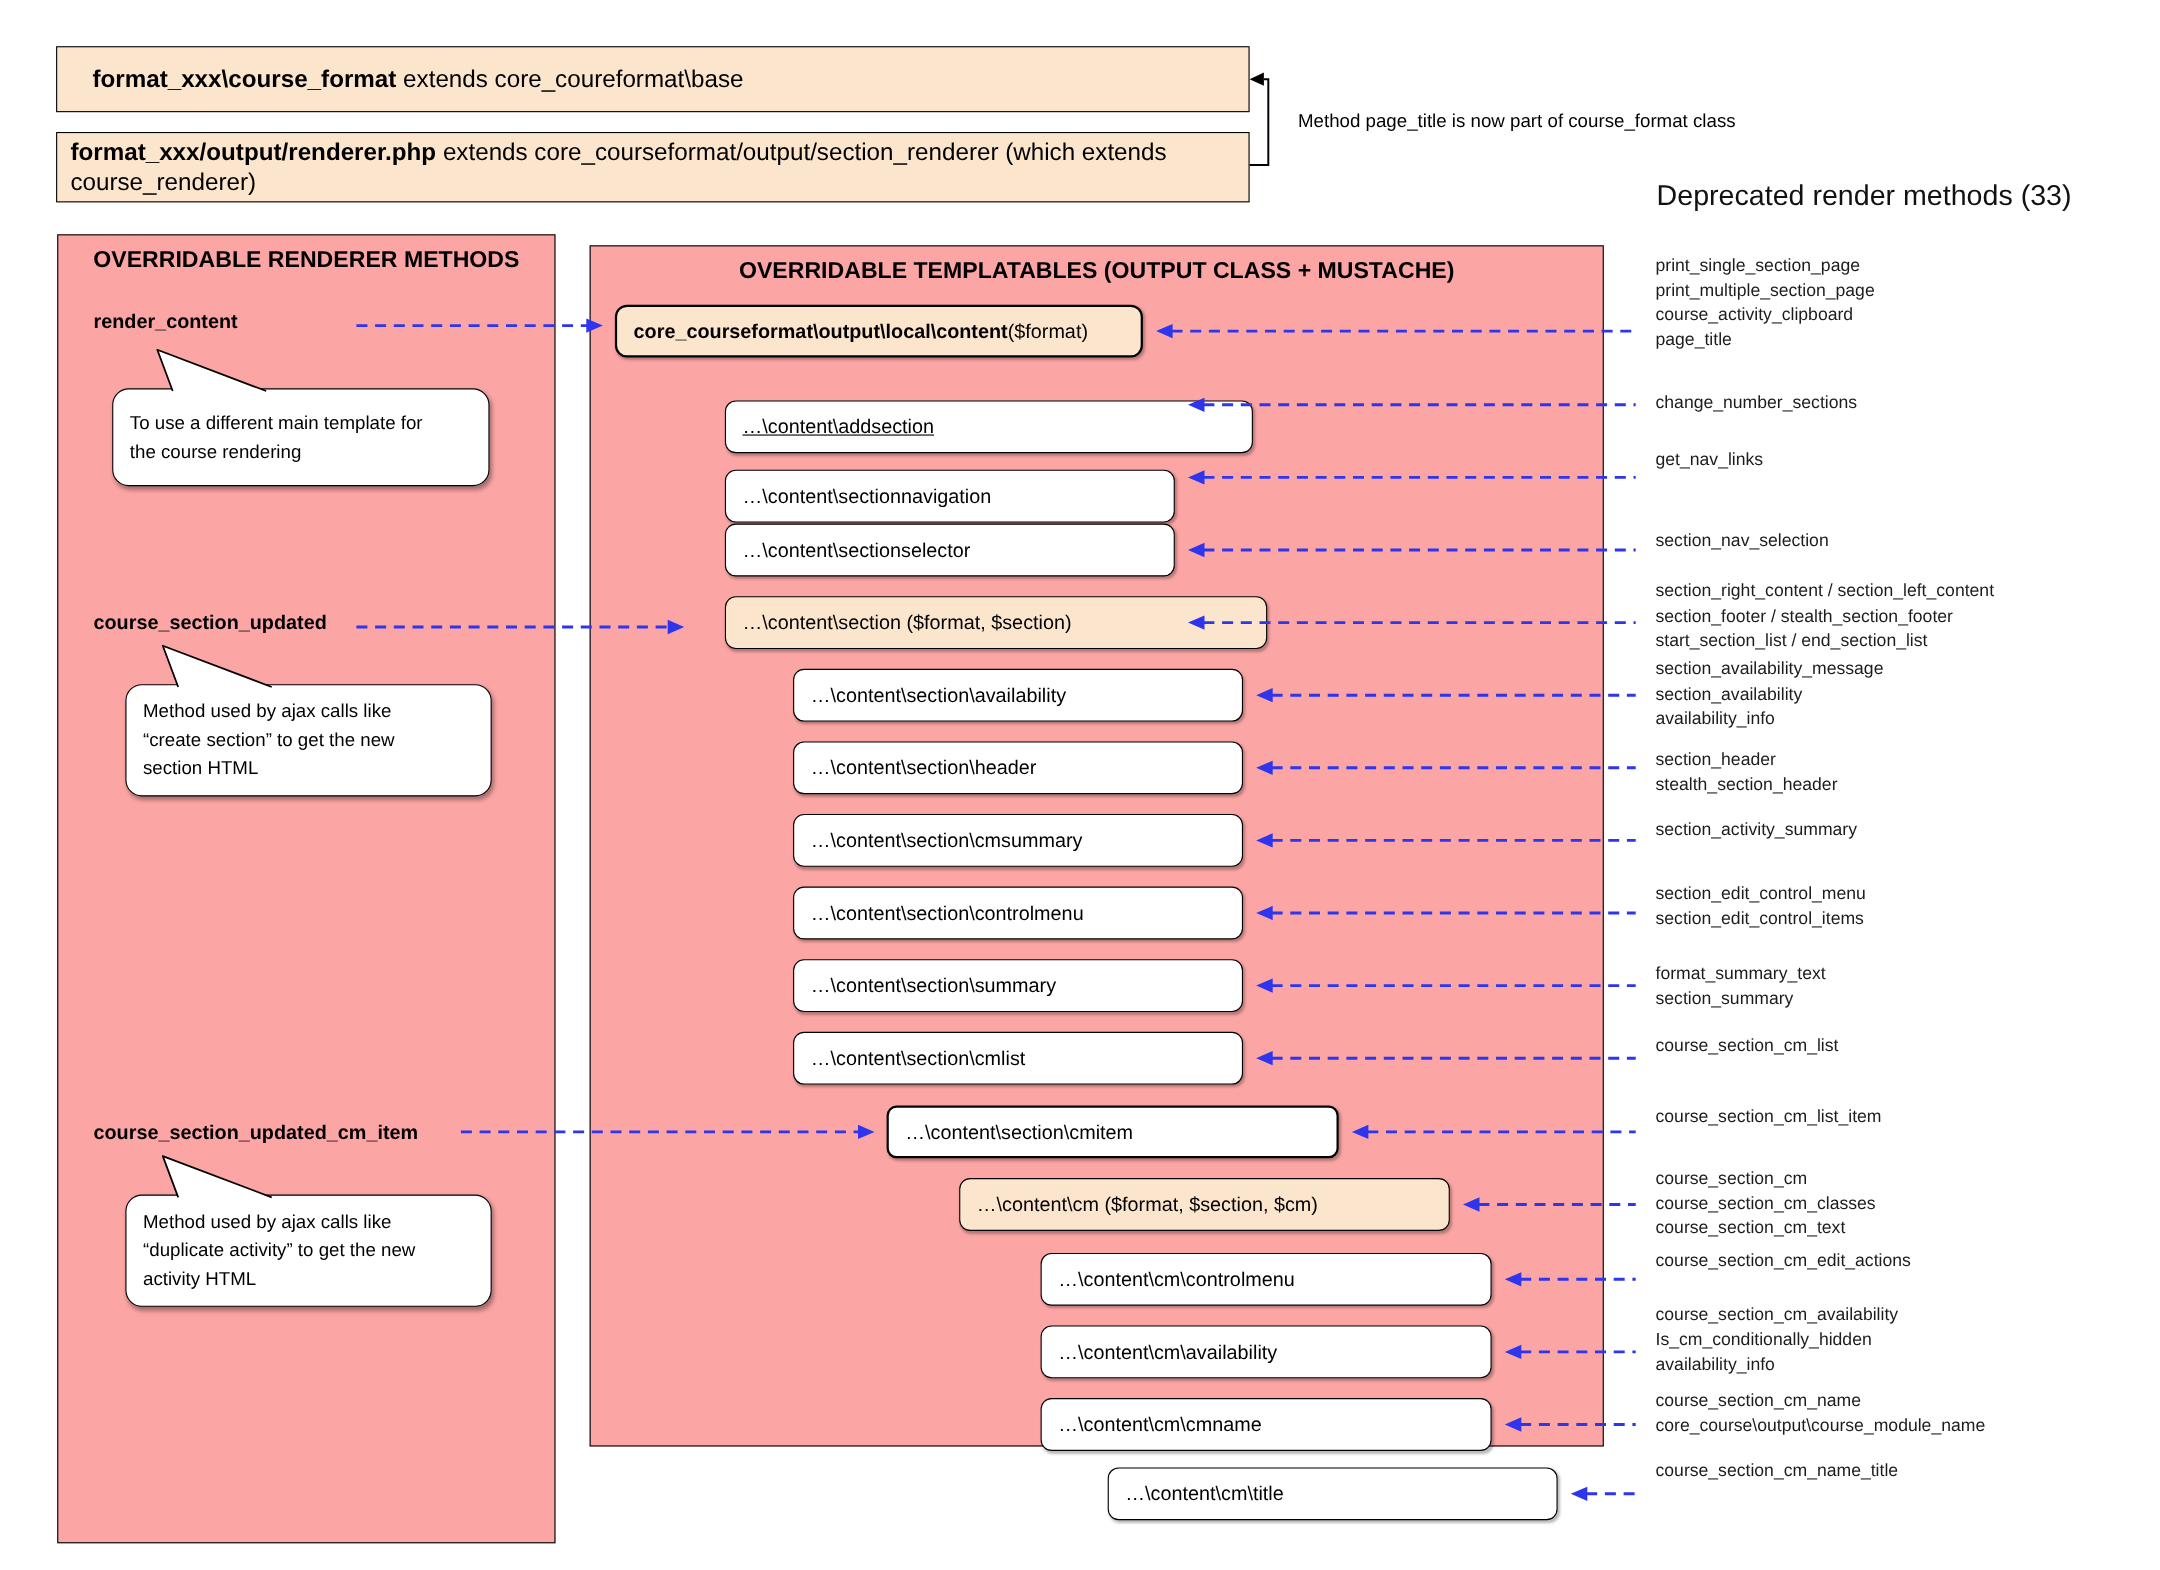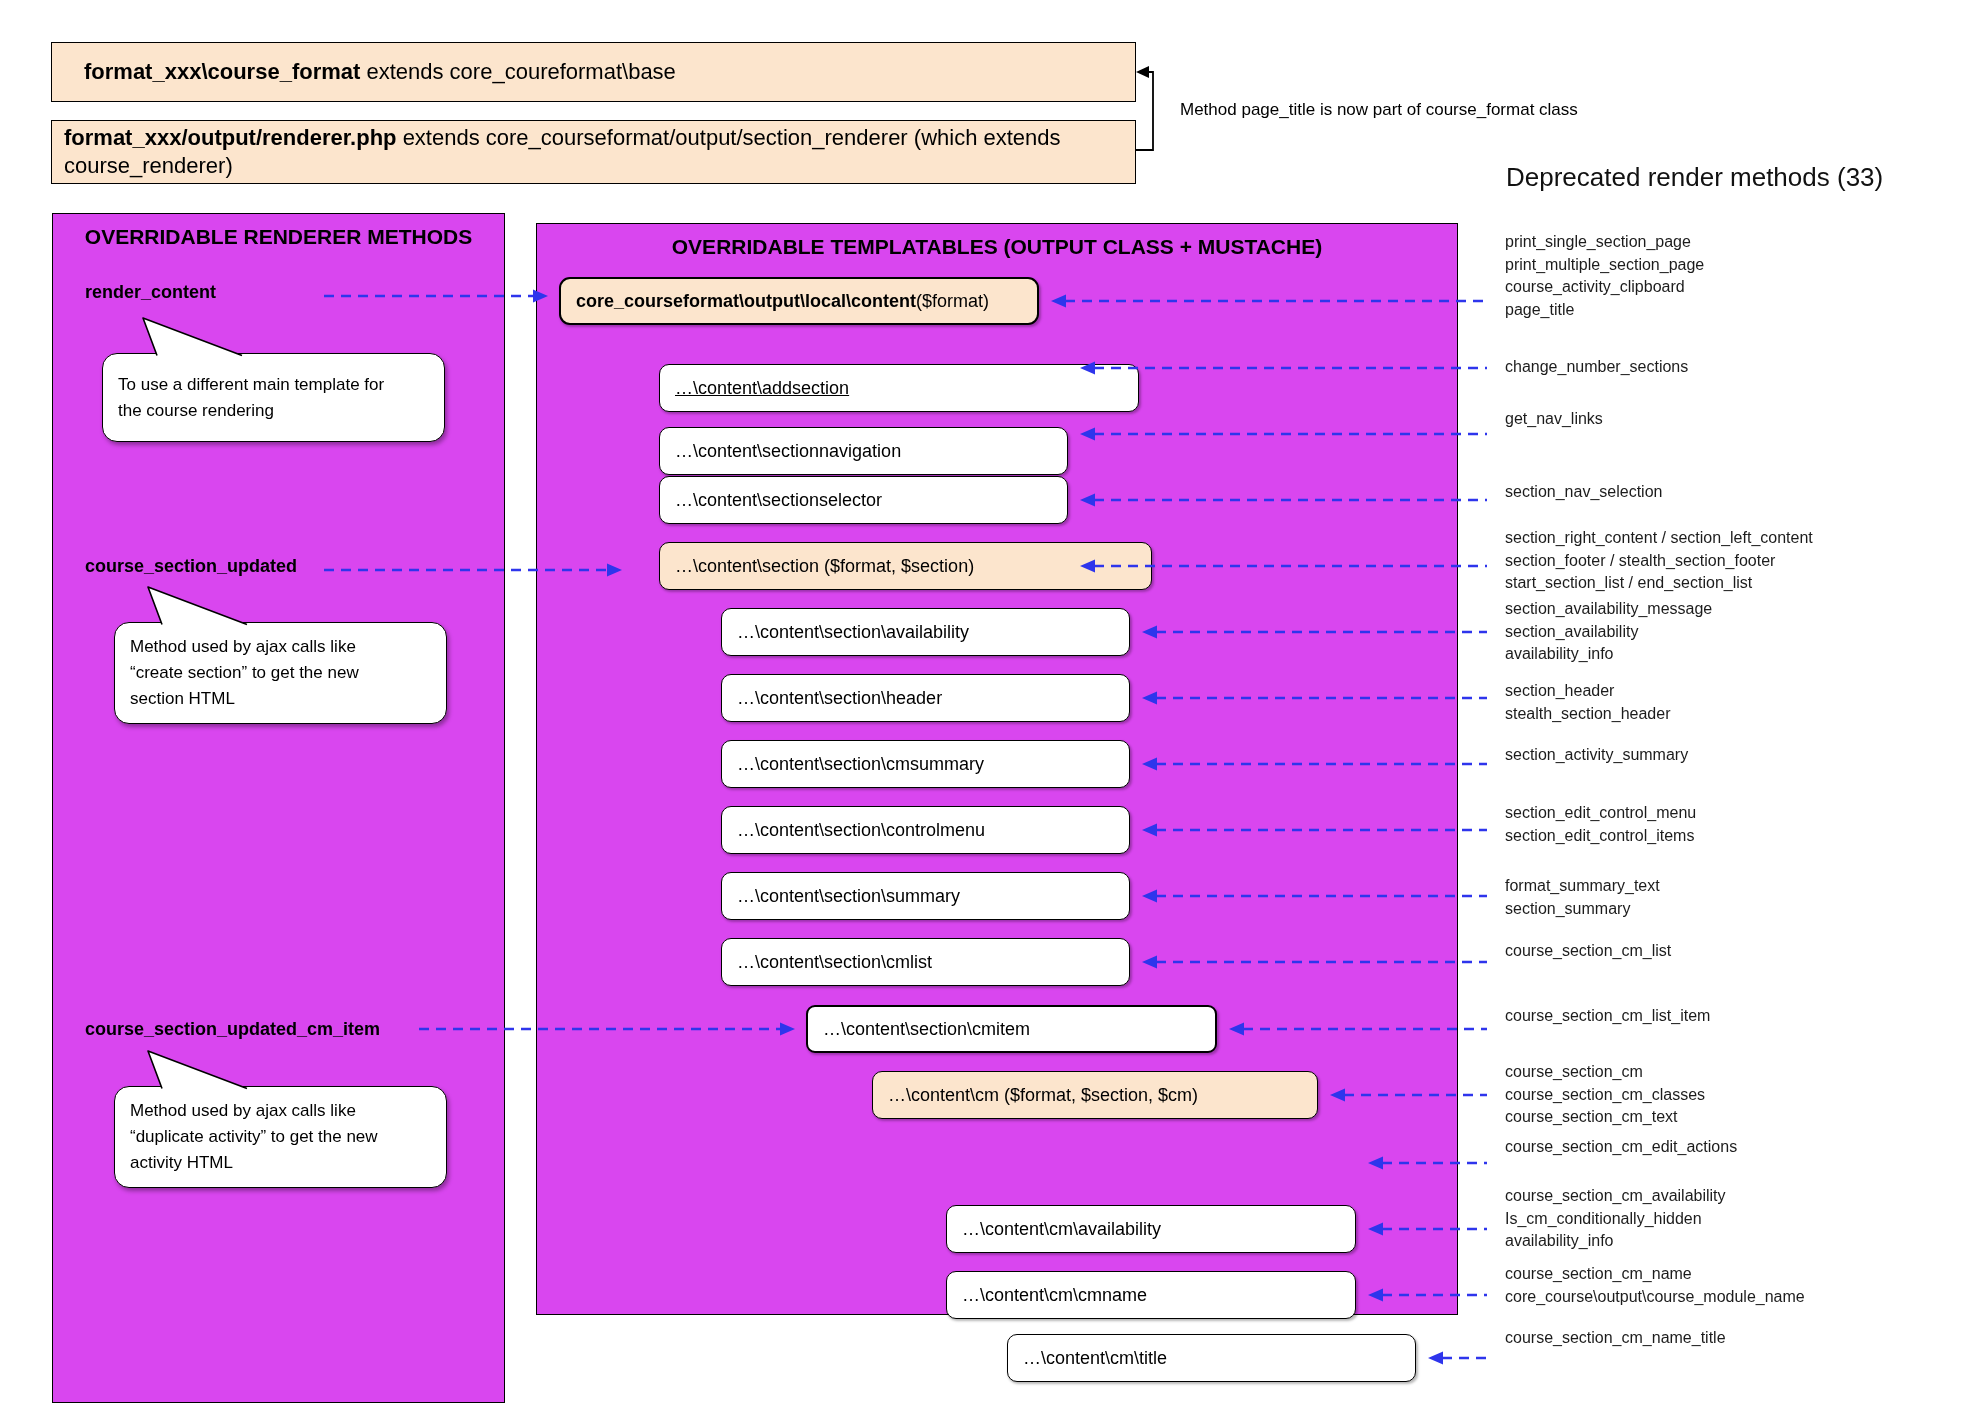--- a/index.html
+++ b/index.html
@@ -4,21 +4,21 @@
 <style>
   html,body{margin:0;padding:0;background:#fff;}
   #canvas{position:relative;width:1964px;height:1427px;background:#ffffff;
           font-family:"Liberation Sans",sans-serif;overflow:hidden;color:#000;}
   .topbox{position:absolute;left:51px;width:1085px;background:#fce5cd;border:1.8px solid #000;
           box-sizing:border-box;display:flex;align-items:center;padding:4px 12px;
           font-size:22px;line-height:28px;}
   .topbox .b{font-weight:bold;}
   .note{position:absolute;font-size:17px;line-height:22px;}
   .deptitle{position:absolute;font-size:26px;line-height:30px;color:#111;}
-  .panel{position:absolute;background:#d946ef;border:1.7px solid #000;box-sizing:border-box;}
+  .panel{position:absolute;background:#fca5a5;border:1.7px solid #000;box-sizing:border-box;}
   .ptitle{position:absolute;top:11px;left:0;right:0;text-align:center;font-weight:bold;font-size:21px;}
   .mbox{position:absolute;height:48px;background:#fff;border:1.7px solid #000;border-radius:10px;
         box-sizing:border-box;display:flex;align-items:center;padding:0 15px;font-size:18px;
         white-space:nowrap;box-shadow:1.5px 2px 2.5px rgba(0,0,0,.28);}
   .mbox.orange{background:#fce5cd;}
   .mbox.orange-bold{background:#fce5cd;border-width:2.6px;border-radius:11px;}
   .mbox.white-strong{border-width:2.8px;border-radius:9px;}
   .mbox .b{font-weight:bold;}
   .leftlabel{position:absolute;font-weight:bold;font-size:18px;height:24px;line-height:24px;white-space:nowrap;}
   .bubble{position:absolute;background:#fff;border:1.6px solid #000;border-radius:15px;
@@ -82,20 +82,23 @@
       <span>…\content\section\summary</span>
     </div>
     <div class="mbox " style="left: 721px; top: 938px; width: 409px;">
       <span>…\content\section\cmlist</span>
     </div>
     <div class="mbox white-strong" style="left: 806px; top: 1005px; width: 411px;">
       <span>…\content\section\cmitem</span>
     </div>
     <div class="mbox orange" style="left: 872px; top: 1071px; width: 446px;">
       <span>…\content\cm ($format, $section, $cm)</span>
+    </div>
+    <div class="mbox " style="left: 946px; top: 1139px; width: 410px;">
+      <span>…\content\cm\controlmenu</span>
     </div>
     <div class="mbox " style="left: 946px; top: 1205px; width: 410px;">
       <span>…\content\cm\availability</span>
     </div>
     <div class="mbox " style="left: 946px; top: 1271px; width: 410px;">
       <span>…\content\cm\cmname</span>
     </div>
     <div class="mbox " style="left: 1007px; top: 1334px; width: 409px;">
       <span>…\content\cm\title</span>
     </div>

